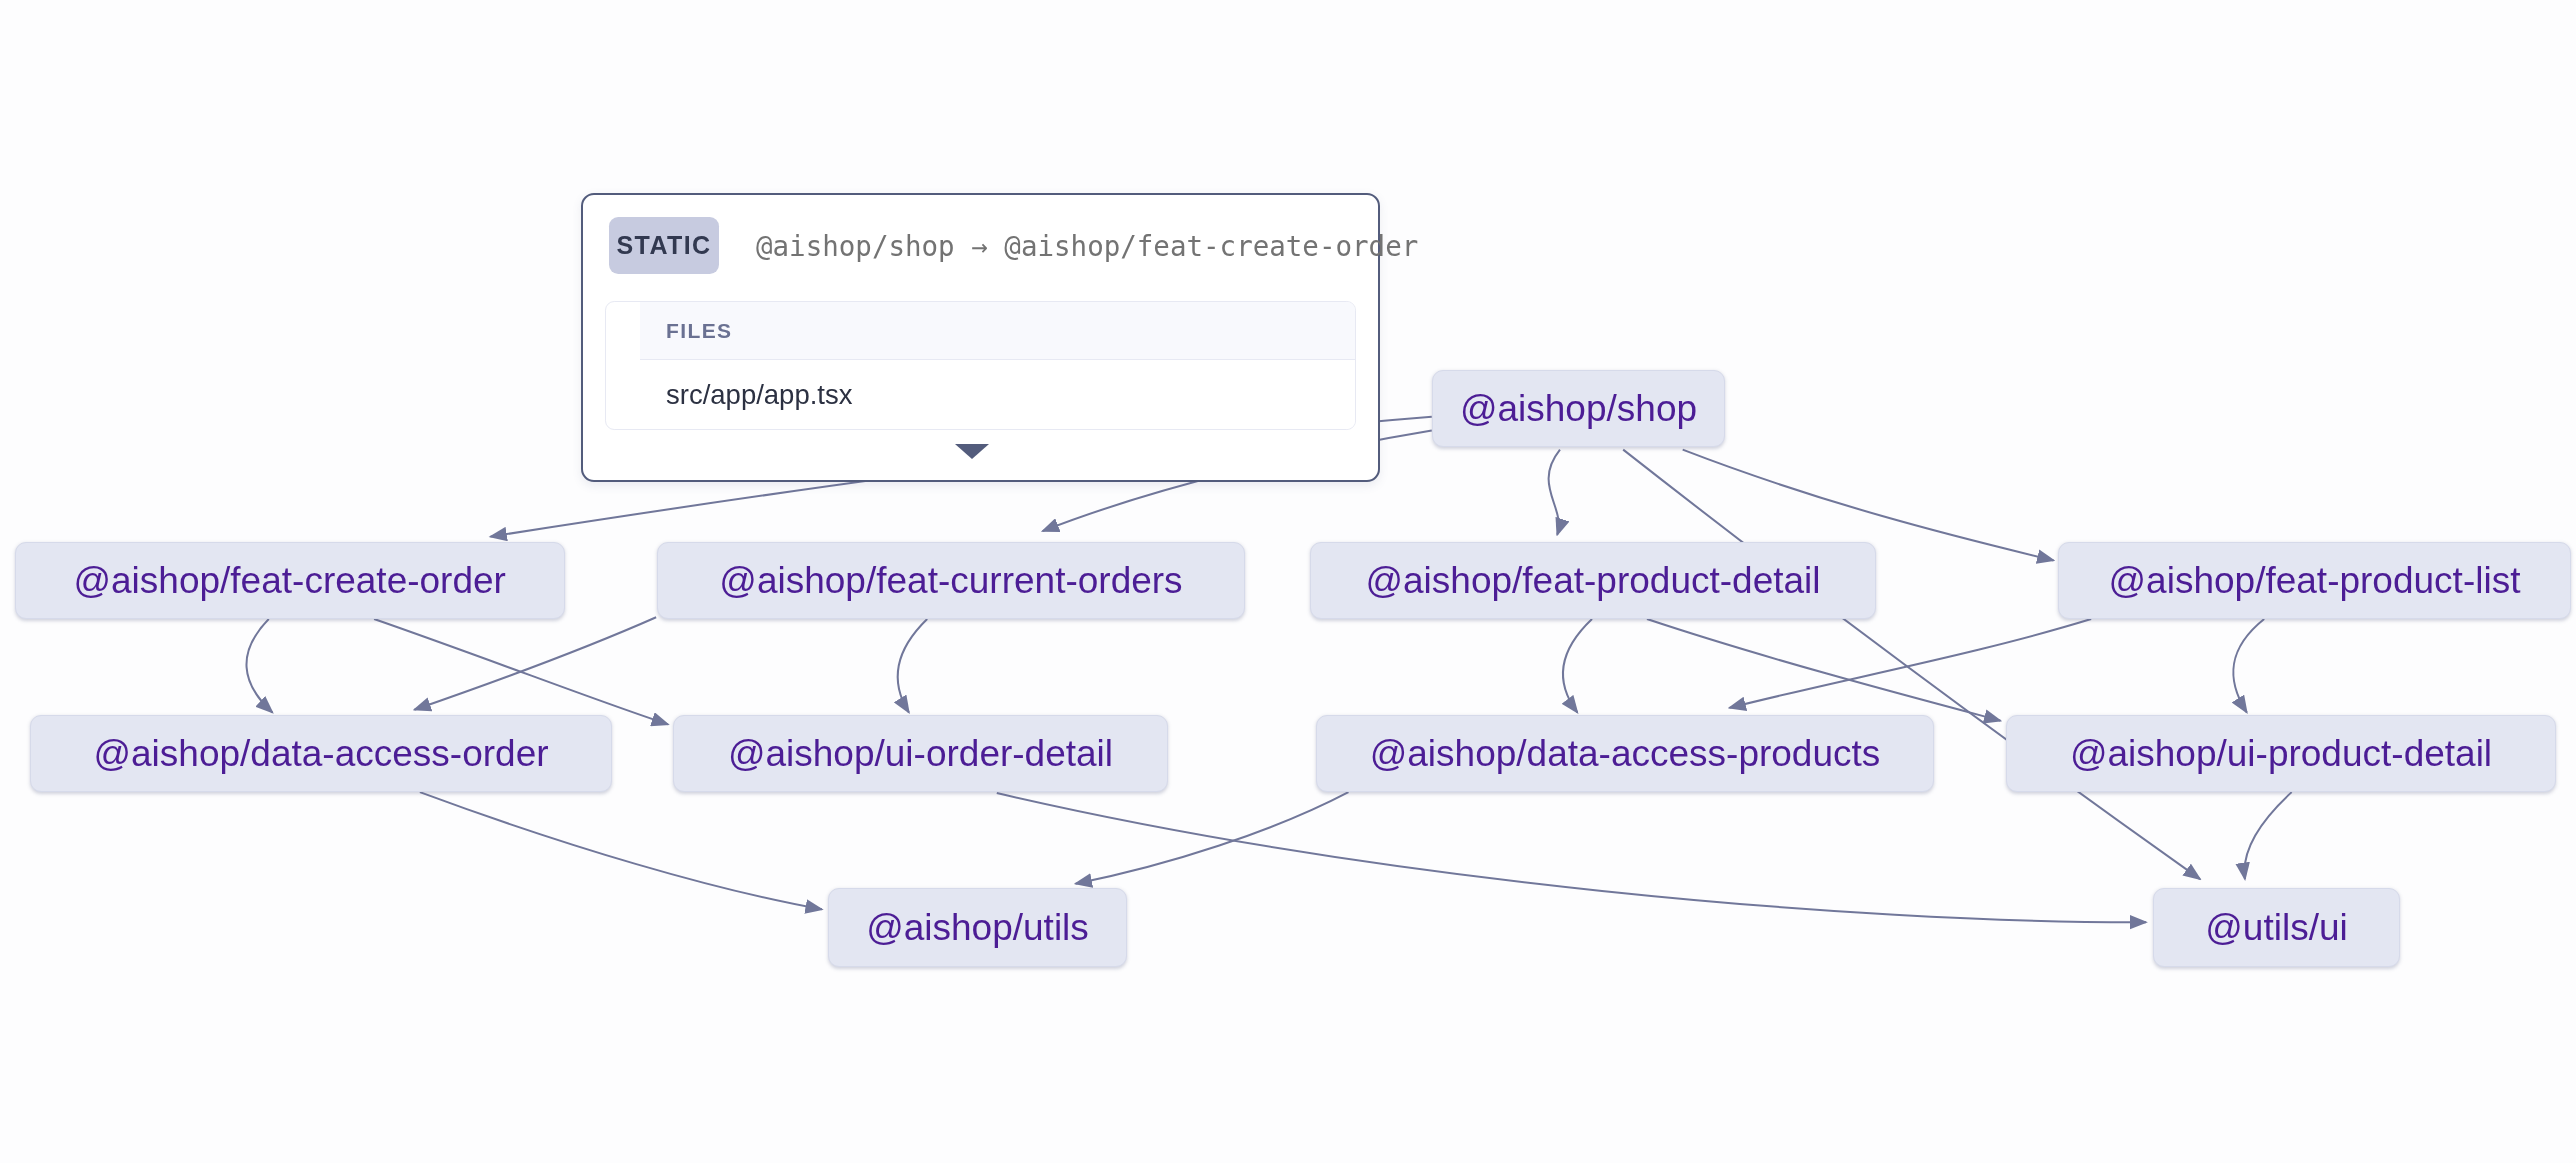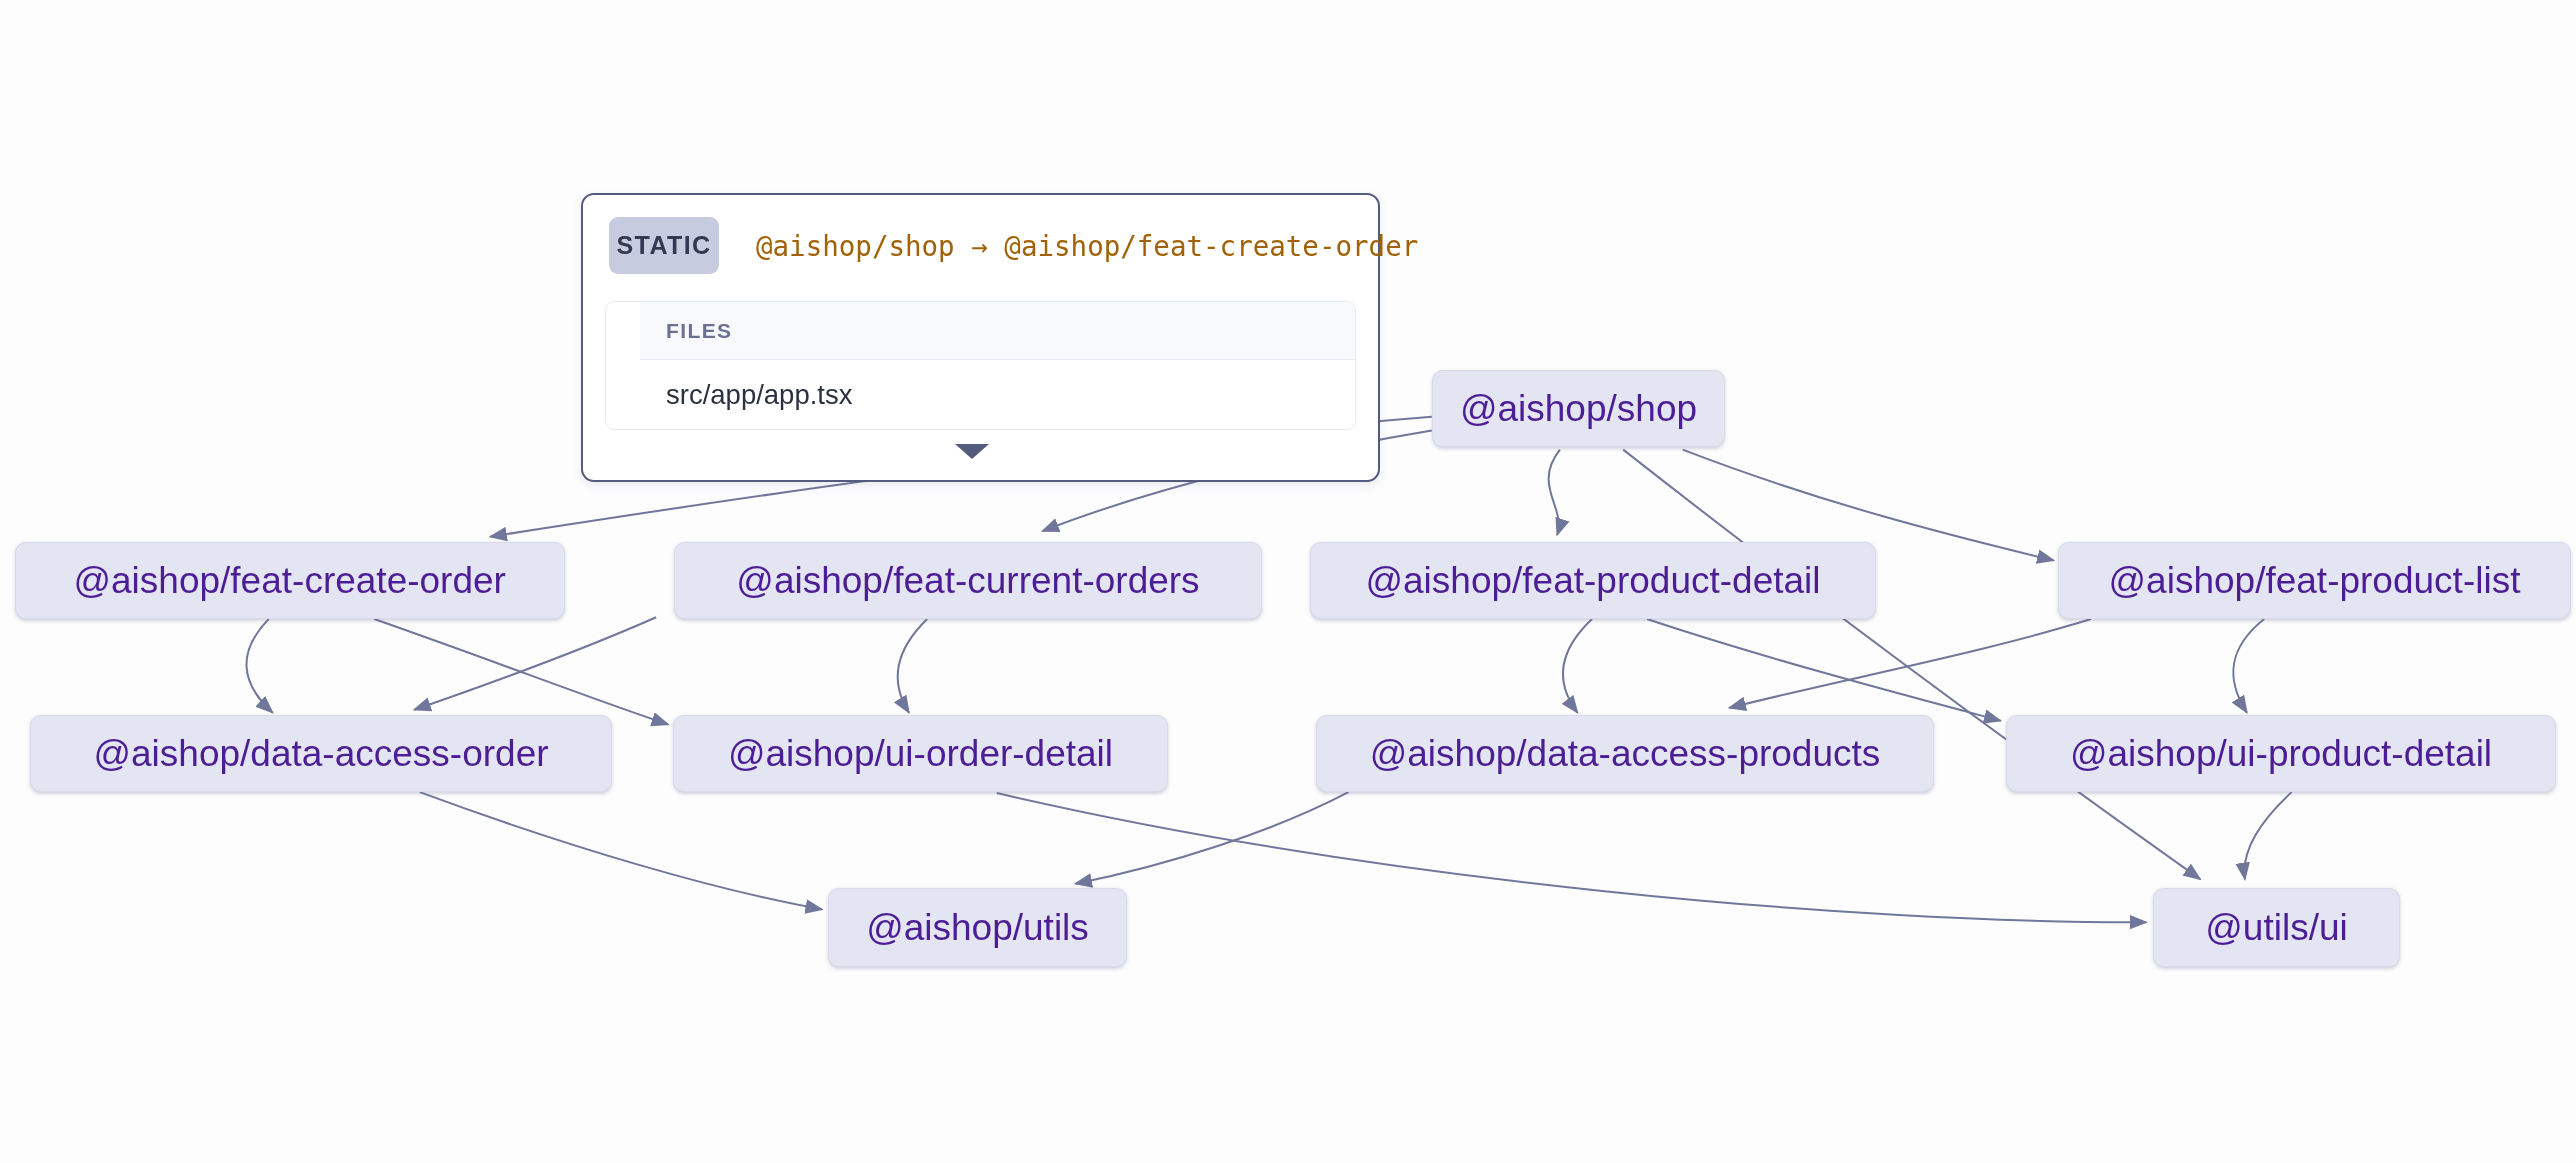--- a/index.html
+++ b/index.html
@@ -72,21 +72,21 @@
     width: 110px;
     height: 57px;
     font-size: 25px;
     font-weight: bold;
     letter-spacing: 1.4px;
     flex: 0 0 auto;
   }
   .edge-label {
     font-family: "DejaVu Sans Mono", monospace;
     font-size: 27.5px;
-    color: #a16207;
+    color: #737373;
     white-space: nowrap;
   }
   .files-box {
     position: absolute;
     left: 22px;
     right: 22px;
     top: 106px;
     height: 129px;
     border: 0.9px solid #e7e9f3;
     border-radius: 9.2px;
@@ -153,21 +153,21 @@
     <path class="edge" marker-end="url(#arrow)" d="M 2283 676 C 2160 714, 2010 742, 1888 773"></path>
     <path class="edge" marker-end="url(#arrow)" d="M 2472 676 C 2432 708, 2430 742, 2453 778"></path>
     <path class="edge" marker-end="url(#arrow)" d="M 458 865 C 620 925, 780 972, 897 993"></path>
     <path class="edge" marker-end="url(#arrow)" d="M 1472 865 C 1390 908, 1275 945, 1174 965"></path>
     <path class="edge" marker-end="url(#arrow)" d="M 1088 866 C 1500 962, 2020 1008, 2343 1007"></path>
     <path class="edge" marker-end="url(#arrow)" d="M 2502 865 C 2464 900, 2447 932, 2451 960"></path>
   </svg>
 
   <div class="node" style="left:1432px; top:370px; width:293px; height:77px;">@aishop/shop</div>
   <div class="node" style="left:14.7px; top:542px; width:550px; height:77px;">@aishop/feat-create-order</div>
-  <div class="node" style="left:657px; top:542px; width:588px; height:77px;margin-left:17px;">@aishop/feat-current-orders</div>
+  <div class="node" style="left:657px; top:542px; width:588px; height:77px;">@aishop/feat-current-orders</div>
   <div class="node" style="left:1310px; top:542px; width:566px; height:77px;">@aishop/feat-product-detail</div>
   <div class="node" style="left:2058px; top:542px; width:513px; height:77px;">@aishop/feat-product-list</div>
   <div class="node" style="left:30px; top:715px; width:582px; height:77px;">@aishop/data-access-order</div>
   <div class="node" style="left:673px; top:715px; width:495px; height:77px;">@aishop/ui-order-detail</div>
   <div class="node" style="left:1316px; top:715px; width:618px; height:77px;">@aishop/data-access-products</div>
   <div class="node" style="left:2006px; top:715px; width:550px; height:77px;">@aishop/ui-product-detail</div>
   <div class="node" style="left:828px; top:888px; width:299px; height:79px;">@aishop/utils</div>
   <div class="node" style="left:2153px; top:888px; width:247px; height:79px;">@utils/ui</div>
 
   <div class="tooltip">

